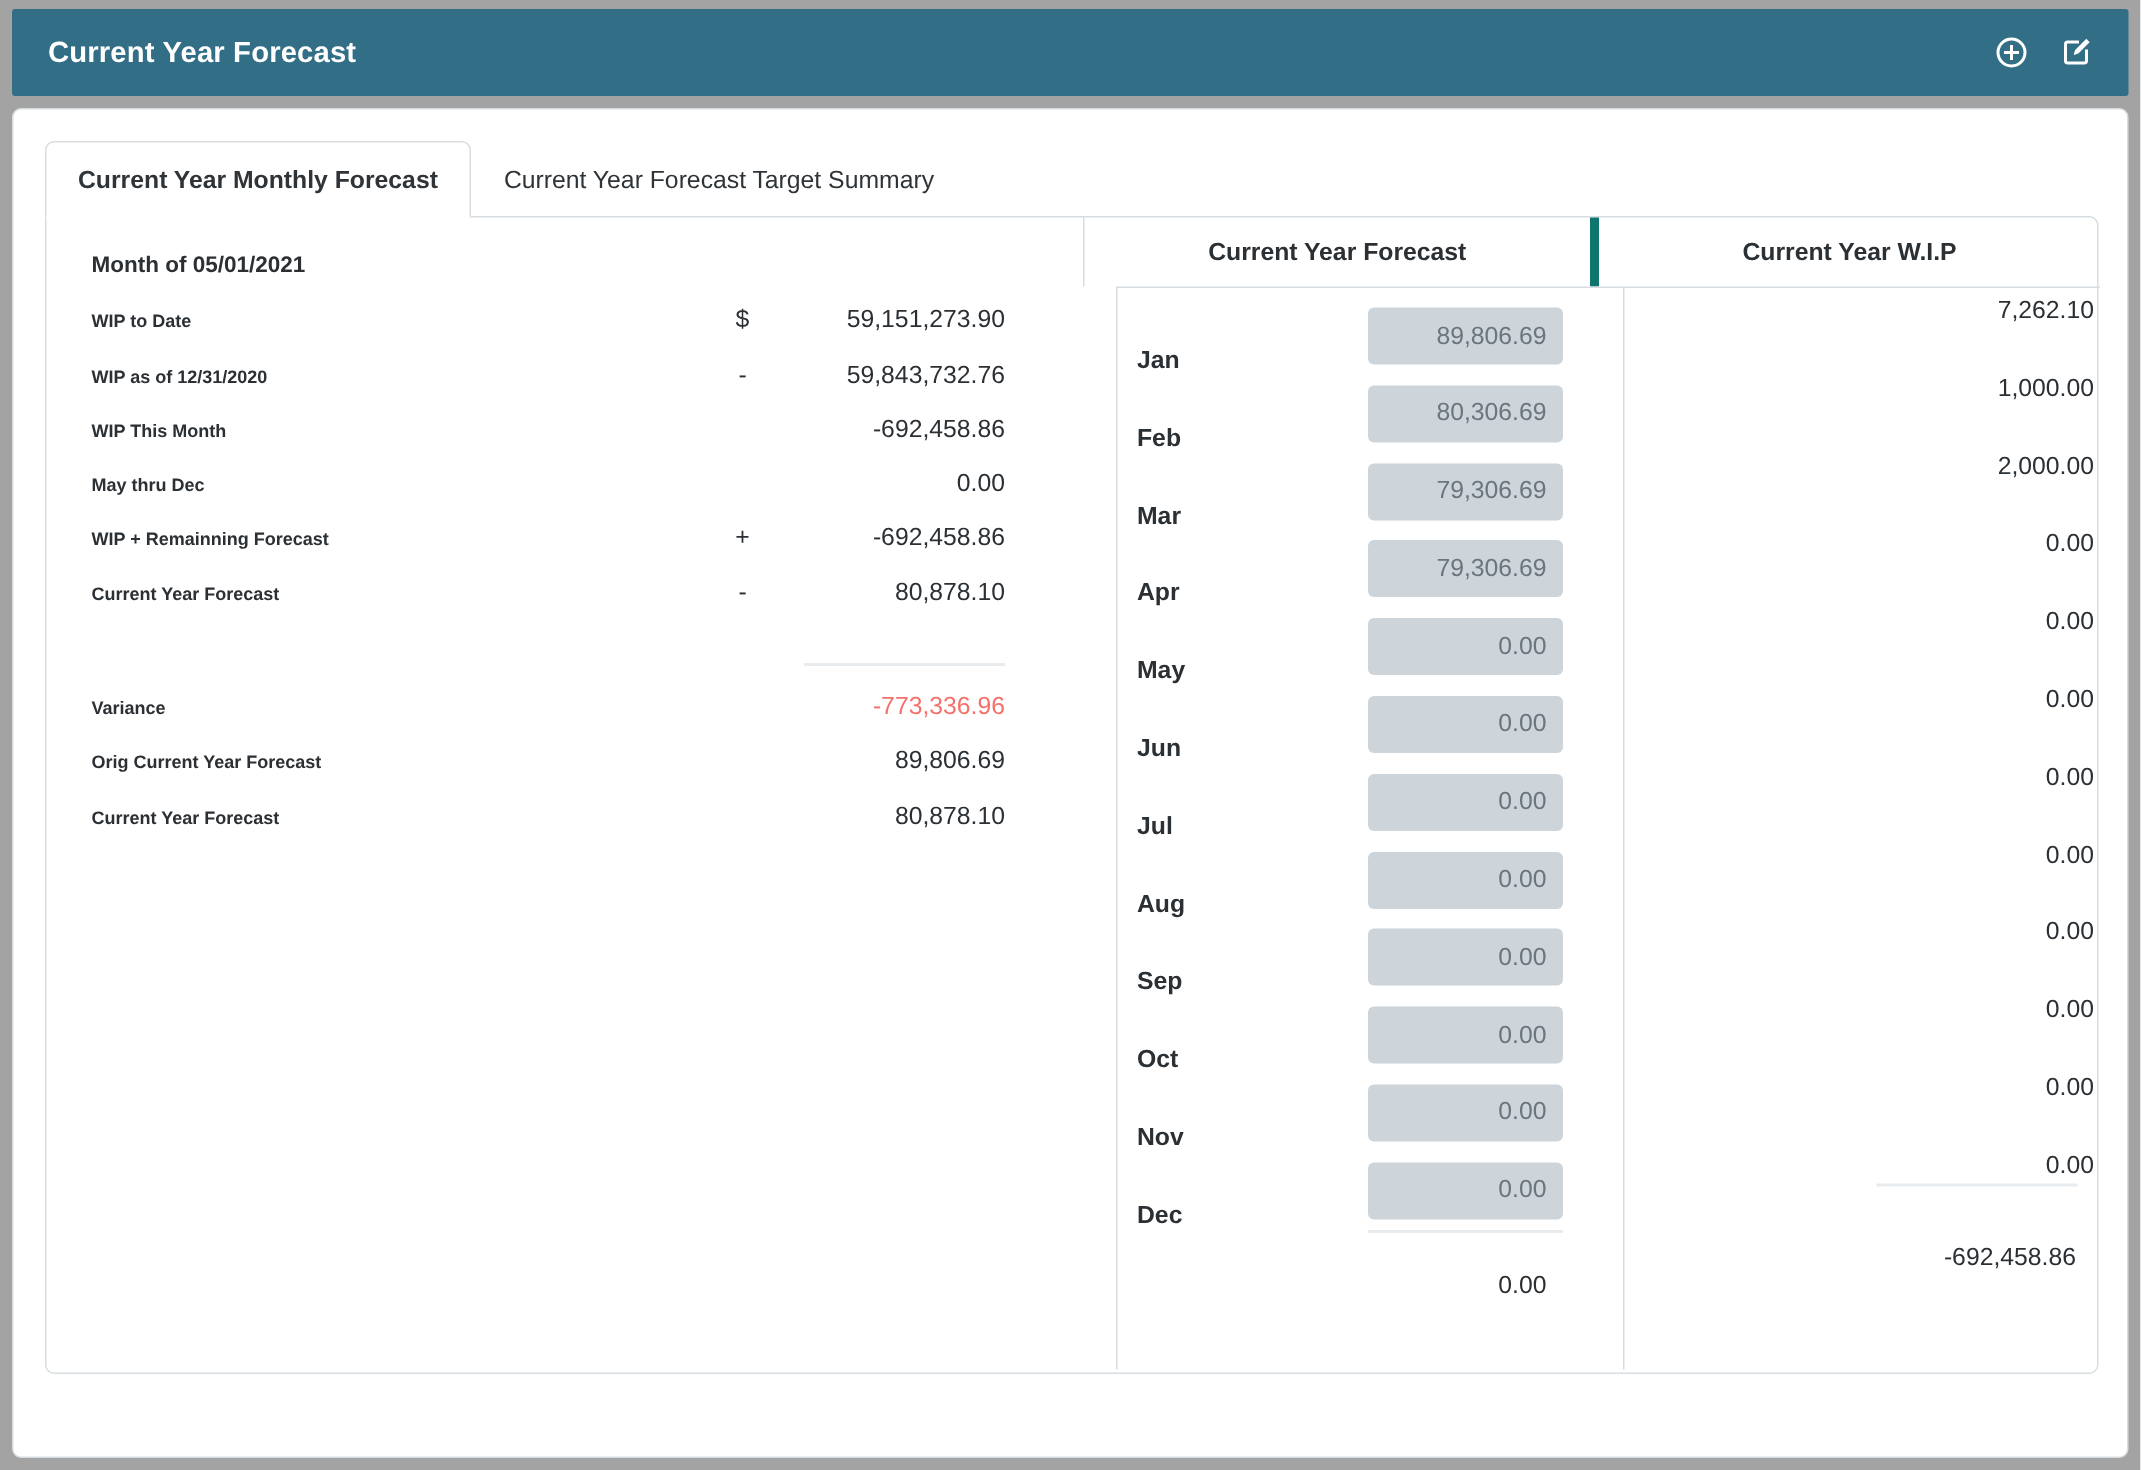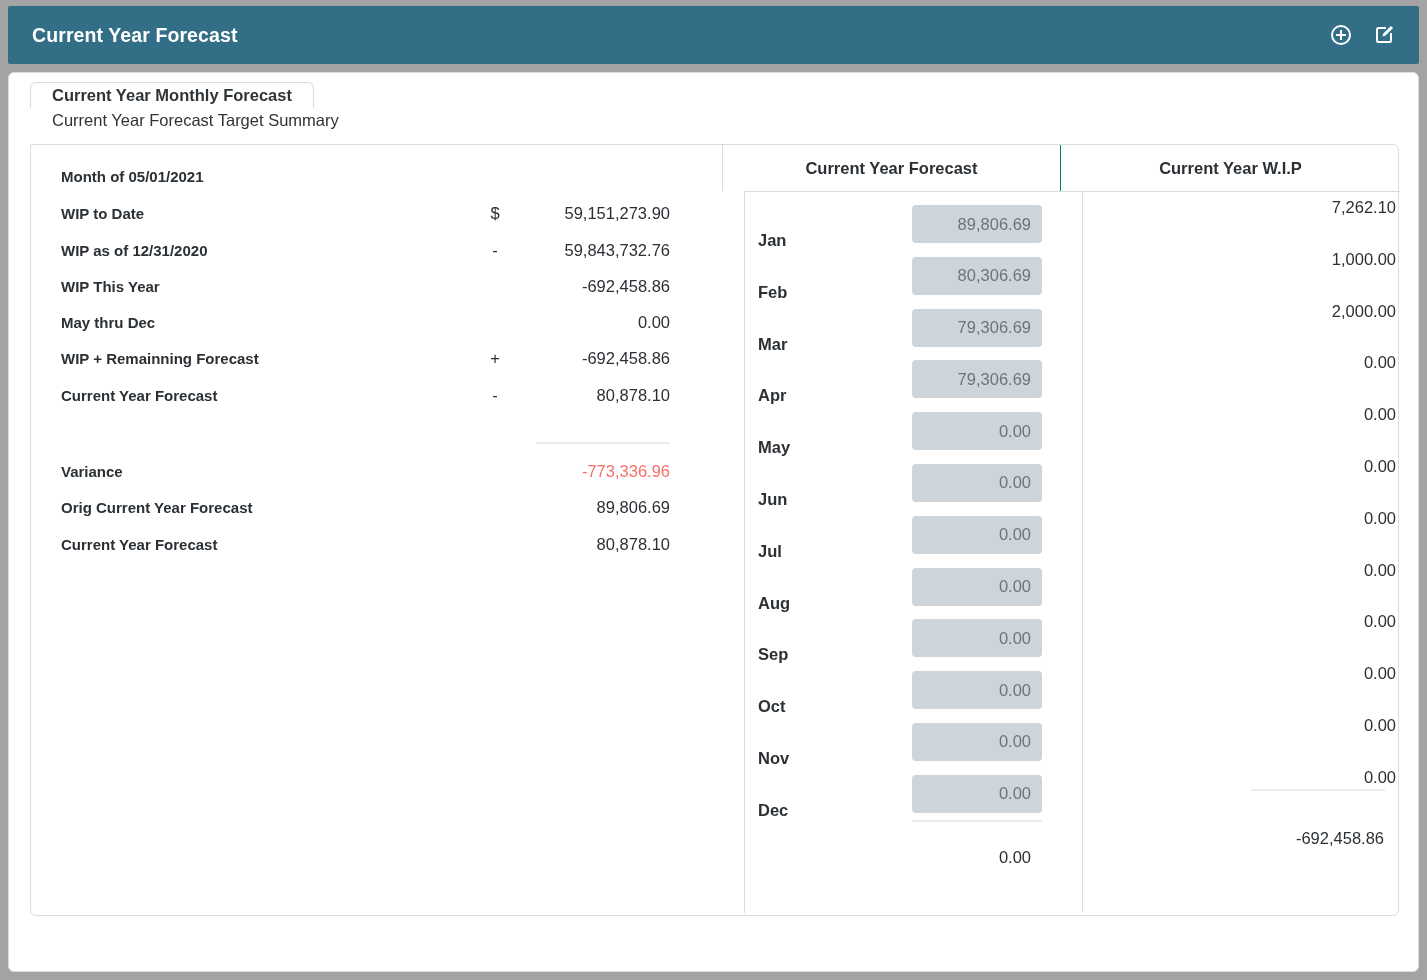--- a/index.html
+++ b/index.html
@@ -57,26 +57,25 @@
     left: 8px; top: 72px;
     width: 1411px; height: 900px;
     background: #ffffff;
     border: 1px solid #d8dde1;
     border-radius: 6px;
   }
 
   
   .tabs {
     position: absolute;
-    left: 21px; top: 9px;
-    display: flex;
-    align-items: flex-start;
+    left: 21px; top: 21px;
+    display: flex;
+    align-items: center;
     height: 51px;
     z-index: 3;
-    flex-direction: column;
   }
   .tab {
     height: 51px;
     padding: 0 21px;
     display: flex;
     align-items: center;
     font-size: 16.5px;
     color: #2f3438;
     cursor: pointer;
     border: 1px solid transparent;
@@ -116,21 +115,21 @@
     width: 691px;
     padding: 23px 52px 0 30px;
   }
   .sum-row {
     display: flex;
     align-items: baseline;
     height: 36.3px;
   }
   .sum-label {
     flex: 1 1 auto;
-    font-size: 15px;
+    font-size: 12px;
     font-weight: bold;
     color: #2b3035;
     white-space: nowrap;
   }
   .sum-sign {
     width: 34px;
     text-align: center;
     font-size: 16.5px;
     color: #2b3035;
     flex: 0 0 34px;
@@ -172,21 +171,21 @@
     font-weight: bold;
     color: #2b3035;
     padding-top: 14px;
   }
   .hcell.forecast-col {
     width: 338px;
     border-left: 1px solid #d8dde1;
   }
   .hcell.wip-col {
     width: 340px;
-    border-left: 1px solid #0f766e;
+    border-left: 6px solid #0f766e;
   }
   .mhead-rule {
     position: absolute;
     left: 22px; top: 46px;
     width: 656px; height: 1px;
     background: #d8dde1;
   }
 
   .mbody {
     position: relative;
@@ -330,21 +329,21 @@
           <div class="sum-value">59,151,273.90</div>
         </div>
 
         <div class="sum-row">
           <div class="sum-label">WIP as of 12/31/2020</div>
           <div class="sum-sign">-</div>
           <div class="sum-value">59,843,732.76</div>
         </div>
 
         <div class="sum-row">
-          <div class="sum-label">WIP This Year</div>
+          <div class="sum-label">WIP This Month</div>
           <div class="sum-sign"></div>
           <div class="sum-value">-692,458.86</div>
         </div>
 
         <div class="sum-row">
           <div class="sum-label">May thru Dec</div>
           <div class="sum-sign"></div>
           <div class="sum-value">0.00</div>
         </div>
 

